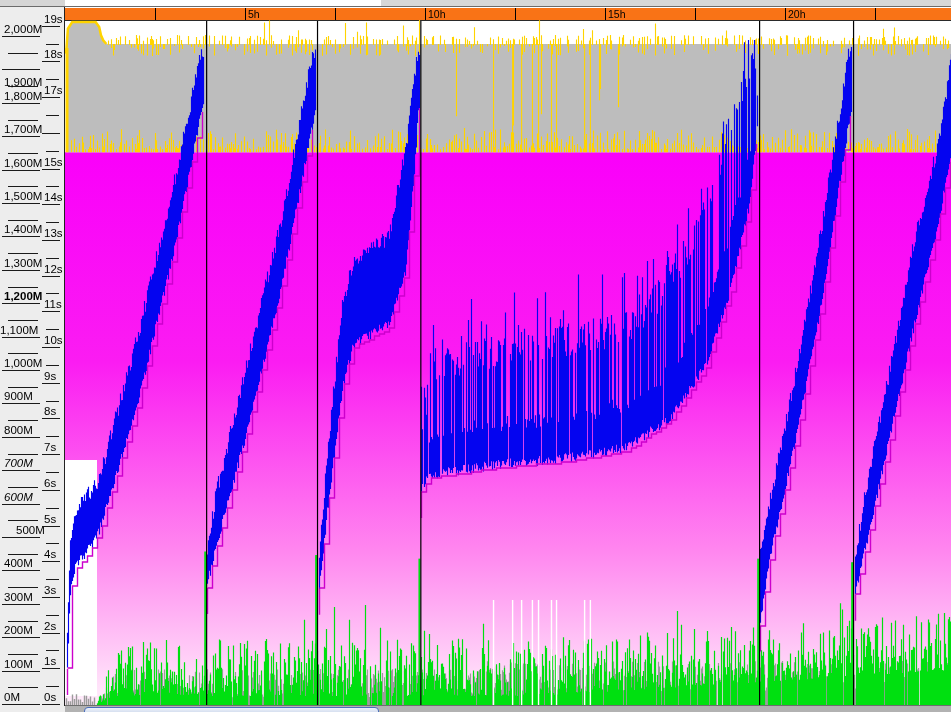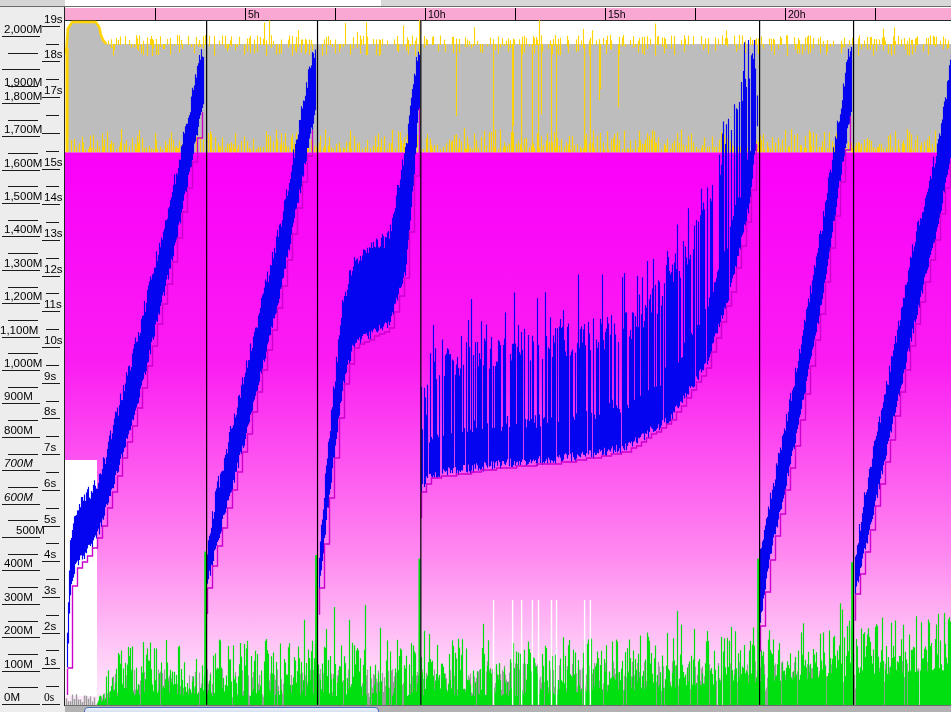--- a/index.html
+++ b/index.html
@@ -6,21 +6,21 @@
   #stage{position:relative;width:951px;height:712px;overflow:hidden;
          font-family:"Liberation Sans",sans-serif;background:#fff;}
   .abs{position:absolute;}
   #gutter{left:0;top:0;width:65px;height:712px;background:#ededed;}
   .ylab{position:absolute;font-size:11.5px;color:#000;white-space:nowrap;line-height:12px;}
   .tick{position:absolute;background:#1a1a1a;}
   #topstrip-left{left:0;top:0;width:65px;height:6px;background:#d5d5d5;}
   #topstrip-mid{left:65px;top:0;width:316px;height:6px;background:#ffffff;}
   #topstrip-right{left:381px;top:0;width:570px;height:6px;background:#d7d7d7;}
   #topline{left:0;top:6px;width:951px;height:1px;background:#6b6b6b;}
-  #ruler{left:65px;top:8px;width:886px;height:12px;background:#f9a8d4;
+  #ruler{left:65px;top:8px;width:886px;height:12px;background:#f97316;
          border-bottom:1px solid #2a2a2a;}
   .rtick{position:absolute;top:0;width:1px;background:#000;}
   .rlab{position:absolute;top:0px;font-size:10.5px;color:#000;line-height:12px;}
   #vsep{left:64px;top:7px;width:1px;height:699px;background:#222;}
   #chart{left:65px;top:20px;}
   #scrolltrack{left:65px;top:705px;width:886px;height:7px;background:#b2b2b2;
                border-top:1px solid #6e6e6e;box-sizing:border-box;}
   #scrollthumb{position:absolute;left:19px;top:1px;width:293px;height:9px;
                border:1px solid #4a6fbd;border-radius:4px;
                background:linear-gradient(#eef3fb,#b9c8e2);}
@@ -60,21 +60,21 @@
       <div class="tick" style="left: 2px; top: 403.4px; width: 38px; height: 1px;"></div>
       <div class="ylab" style="left: 4px; top: 390.4px;">900M</div>
       <div class="tick" style="left: 8px; top: 386.7px; width: 30px; height: 1px;"></div>
       <div class="tick" style="left: 2px; top: 370px; width: 38px; height: 1px;"></div>
       <div class="ylab" style="left: 4px; top: 357px;">1,000M</div>
       <div class="tick" style="left: 8px; top: 353.3px; width: 30px; height: 1px;"></div>
       <div class="tick" style="left: 2px; top: 336.6px; width: 38px; height: 1px;"></div>
       <div class="ylab" style="left: 0; top: 323.6px;">1,100M</div>
       <div class="tick" style="left: 8px; top: 319.9px; width: 30px; height: 1px;"></div>
       <div class="tick" style="left: 2px; top: 303.2px; width: 38px; height: 1px;"></div>
-      <div class="ylab" style="left: 4px; top: 290.2px;">1,200M</div>
+      <div class="ylab" style="left: 4px; top: 290.2px; font-weight: bold;">1,200M</div>
       <div class="tick" style="left: 8px; top: 286.5px; width: 30px; height: 1px;"></div>
       <div class="tick" style="left: 2px; top: 269.8px; width: 38px; height: 1px;"></div>
       <div class="ylab" style="left: 4px; top: 256.8px;">1,300M</div>
       <div class="tick" style="left: 8px; top: 253.1px; width: 30px; height: 1px;"></div>
       <div class="tick" style="left: 2px; top: 236.4px; width: 38px; height: 1px;"></div>
       <div class="ylab" style="left: 4px; top: 223.4px;">1,400M</div>
       <div class="tick" style="left: 8px; top: 219.7px; width: 30px; height: 1px;"></div>
       <div class="tick" style="left: 2px; top: 203px; width: 38px; height: 1px;"></div>
       <div class="ylab" style="left: 4px; top: 190px;">1,500M</div>
       <div class="tick" style="left: 8px; top: 186.3px; width: 30px; height: 1px;"></div>
@@ -86,21 +86,21 @@
       <div class="tick" style="left: 8px; top: 119.5px; width: 30px; height: 1px;"></div>
       <div class="tick" style="left: 2px; top: 102.8px; width: 38px; height: 1px;"></div>
       <div class="ylab" style="left: 4px; top: 89.8px;">1,800M</div>
       <div class="tick" style="left: 8px; top: 86.1px; width: 30px; height: 1px;"></div>
       <div class="tick" style="left: 2px; top: 69.4px; width: 38px; height: 1px;"></div>
       <div class="ylab" style="left: 4px; top: 56.4px; margin-top: 20px;">1,900M</div>
       <div class="tick" style="left: 8px; top: 52.7px; width: 30px; height: 1px;"></div>
       <div class="tick" style="left: 2px; top: 36px; width: 38px; height: 1px;"></div>
       <div class="ylab" style="left: 4px; top: 23px;">2,000M</div>
       <div class="tick" style="left: 42px; top: 704px; width: 18px; height: 1px;"></div>
-      <div class="ylab" style="left: 44px; top: 691px; font-family: Liberation Serif, serif;">0s</div>
+      <div class="ylab" style="left: 44px; top: 691px;">0s</div>
       <div class="tick" style="left: 46px; top: 686.15px; width: 13px; height: 1px;"></div>
       <div class="tick" style="left: 42px; top: 668.3px; width: 18px; height: 1px;"></div>
       <div class="ylab" style="left: 44px; top: 655.3px;">1s</div>
       <div class="tick" style="left: 46px; top: 650.45px; width: 13px; height: 1px;"></div>
       <div class="tick" style="left: 42px; top: 632.6px; width: 18px; height: 1px;"></div>
       <div class="ylab" style="left: 44px; top: 619.6px;">2s</div>
       <div class="tick" style="left: 46px; top: 614.75px; width: 13px; height: 1px;"></div>
       <div class="tick" style="left: 42px; top: 596.9px; width: 18px; height: 1px;"></div>
       <div class="ylab" style="left: 44px; top: 583.9px;">3s</div>
       <div class="tick" style="left: 46px; top: 579.05px; width: 13px; height: 1px;"></div>

